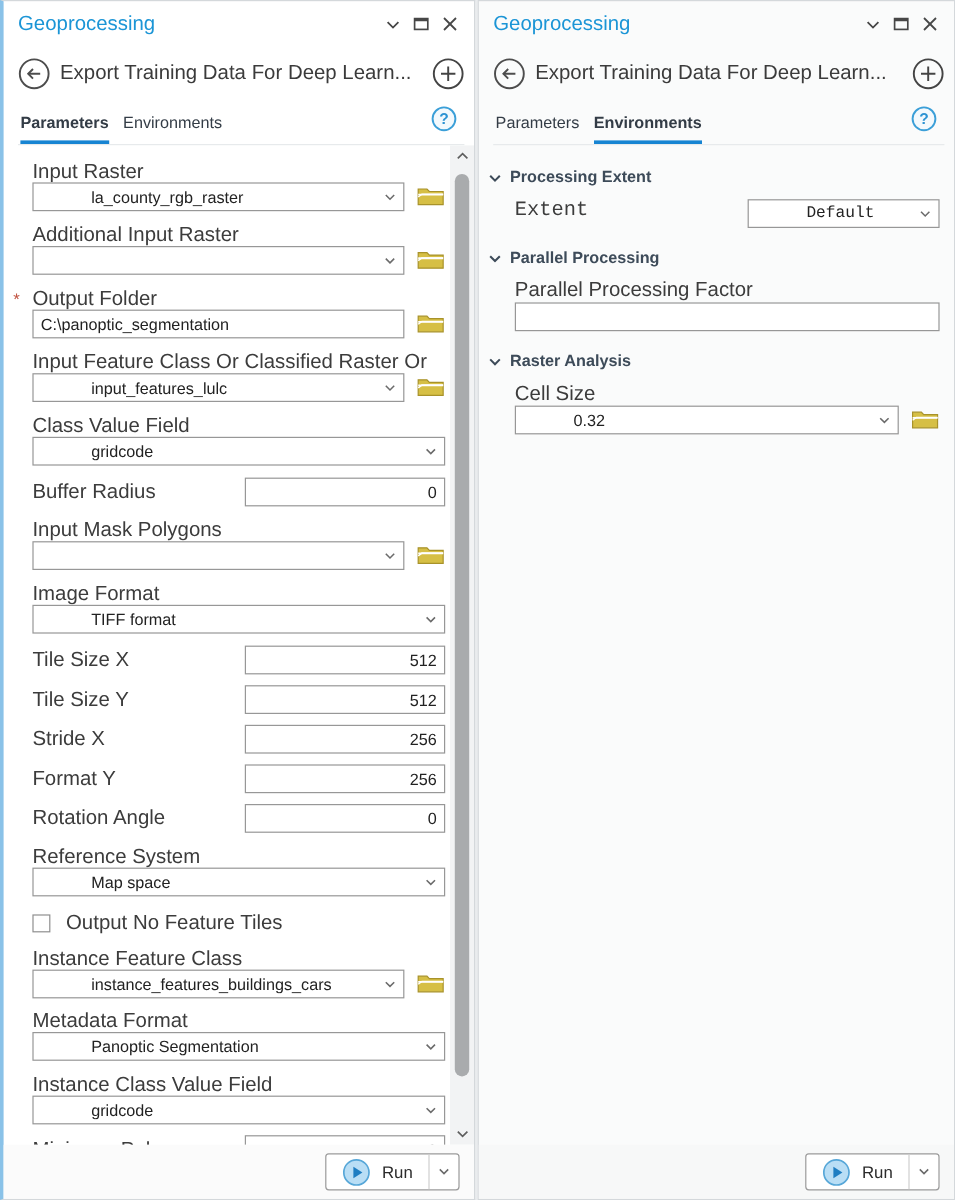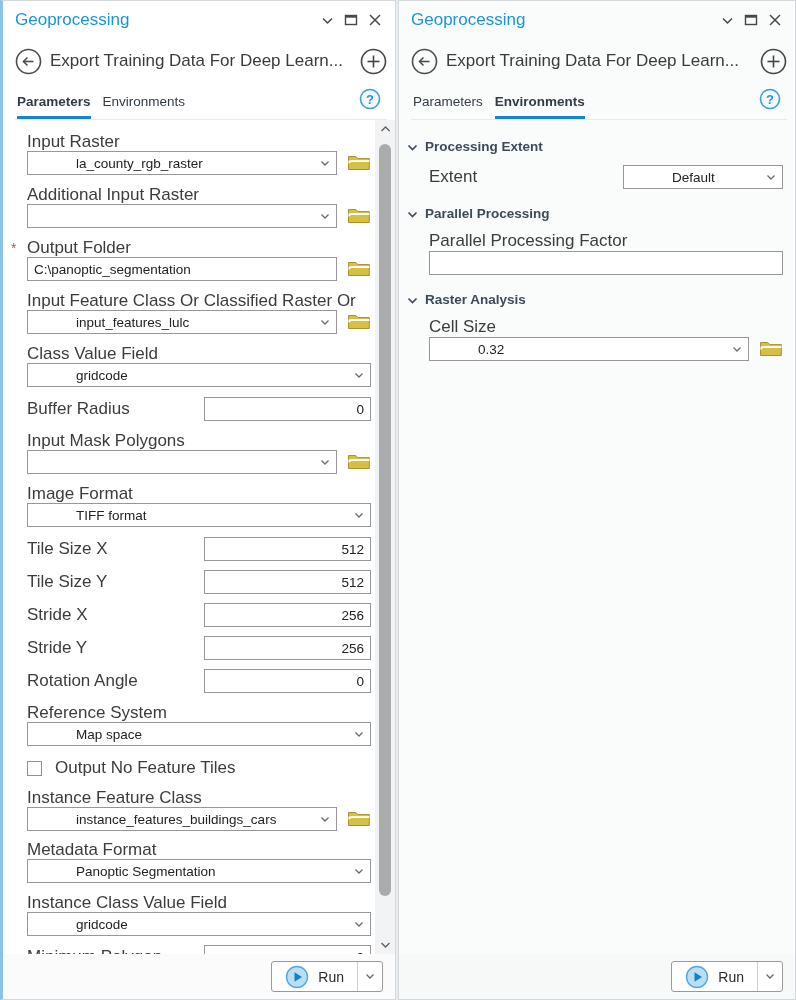--- a/index.html
+++ b/index.html
@@ -56,21 +56,21 @@
   .star { position:absolute; left:-16px; top:1px; color:#c0513f; font-size:14px; }
   .cbrow { margin-top:12px; display:flex; align-items:center; gap:13px; }
   .cb { width:15px; height:15px; border:1px solid #8f8f8f; background:#fff; flex:none; }
 
   
   .env { flex:1; padding:2px 10px 0 8px; overflow:hidden; }
   .section { margin-top:17px; }
   .sec-hdr { display:flex; align-items:center; gap:7px; font-size:13.5px;
              font-weight:bold; color:#3d4b59; cursor:default; }
   .sec-body { padding-left:22px; padding-right:2px; }
-  .env-irow { display:flex; align-items:center; margin-top:11px; }
+  .env-irow { display:flex; align-items:flex-start; margin-top:11px;font-family:Liberation Mono, monospace; }
   .env-irow .flabel { flex:1; }
   .env-irow .combo { flex:none; width:160px; }
   .env-srow { margin-top:11px; }
   .env-srow > .flabel { display:block; height:17px; line-height:17px; margin-bottom:2px; }
 
   
   .footer { height:45px; flex:none; display:flex; align-items:center;
             justify-content:flex-end; padding-right:12px; }
   .panel.left  .footer { background:#fbfbfb; }
   .panel.right .footer { background:#f7f8f8; }
@@ -310,21 +310,21 @@
         </div>
         <div class="irow">
           <div class="flabel">Tile Size Y</div>
           <input class="numfield" value="512" style="">
         </div>
         <div class="irow">
           <div class="flabel">Stride X</div>
           <input class="numfield" value="256" style="">
         </div>
         <div class="irow">
-          <div class="flabel">Stride Y</div>
+          <div class="flabel">Format Y</div>
           <input class="numfield" value="256" style="">
         </div>
         <div class="irow">
           <div class="flabel">Rotation Angle</div>
           <input class="numfield" value="0" style="">
         </div>
 
         <div class="srow">
           <div class="flabel">Reference System</div>
           <div class="ctrl-row">

